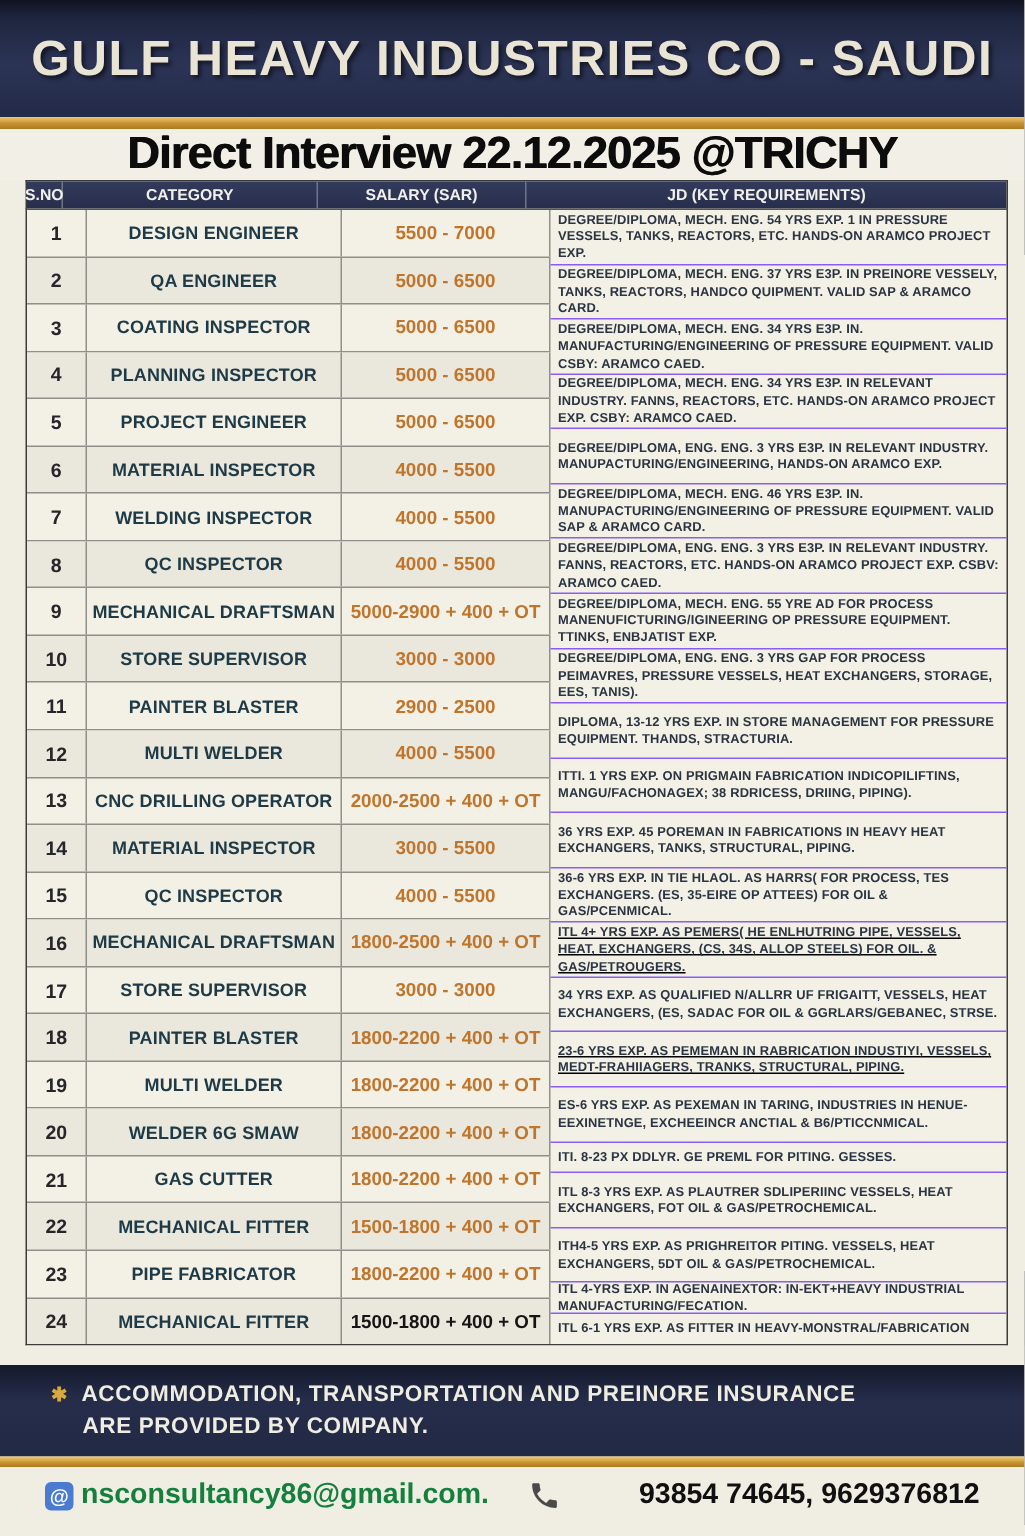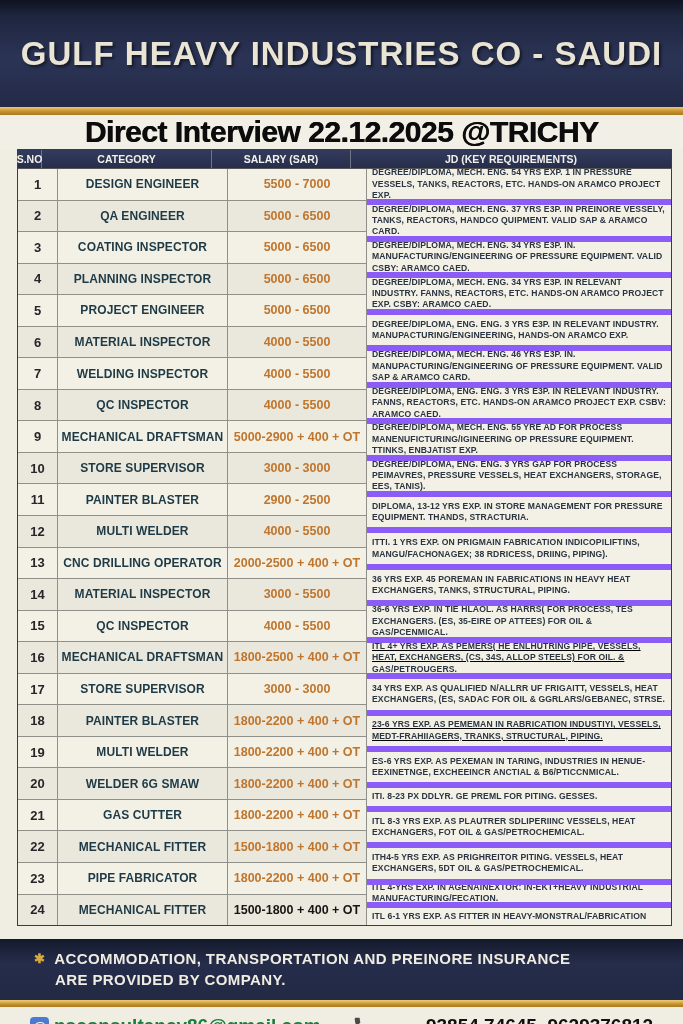--- a/index.html
+++ b/index.html
@@ -7,21 +7,21 @@
   .page {
     position: relative;
     width: 683px; height: 1024px;
     margin: 0 auto;
     background: #f0ede2;
     font-family: "Liberation Sans", sans-serif;
     overflow: hidden;
   }
   
   .top-band {
-    height: 107px;
+    height: 78px;
     background: linear-gradient(180deg,#0f1322 0%, #1f2640 16%, #2c3456 55%, #232a47 100%);
     display: flex; align-items: center; justify-content: center;
   }
   .top-title {
     color: #e9e4d4; font-size: 33px; font-weight: 800;
     letter-spacing: 1px; white-space: nowrap;
     text-shadow: 2px 2px 3px rgba(0,0,0,.55);
   }
   .gold-stripe { height: 8px; background: linear-gradient(180deg,#eec76f 0%, #c6912f 55%, #a87a20 100%); }
   
@@ -61,21 +61,21 @@
   .row:last-child { border-bottom: none; }
   .row.alt { background: #eae7dc; }
   .c { display: flex; align-items: center; justify-content: center; border-right: 1px solid #90908a; overflow: hidden; }
   .c-sno { width: 40px; font-weight: bold; font-size: 13px; color: #26262a; }
   .c-cat { width: 170px; font-weight: bold; font-size: 12px; color: #1d3a46; text-align: center; letter-spacing: 0.1px; }
   .c-sal { width: 139px; font-weight: bold; font-size: 12.5px; color: #c0752c; white-space: nowrap; }
   .c-sal.dark { color: #151515; }
   .jd-col { flex: 1; display: flex; flex-direction: column; }
   .jd-block {
     flex: 1 1 0; min-height: 0; display: flex; align-items: center;
-    padding: 2px 5px; border-bottom: 6px solid #8b5cf6;
+    padding: 2px 5px; border-bottom: 1px solid #8b5cf6;
     overflow: hidden;
   }
   .jd-block:last-child { border-bottom: none; }
   .jd-block span {
     font-size: 8.6px; font-weight: bold; color: #2a3442;
     line-height: 1.32; letter-spacing: 0.1px;
   }
   
   .gap { height: 13px; background: #f0ede2; }
   .footer-band {

